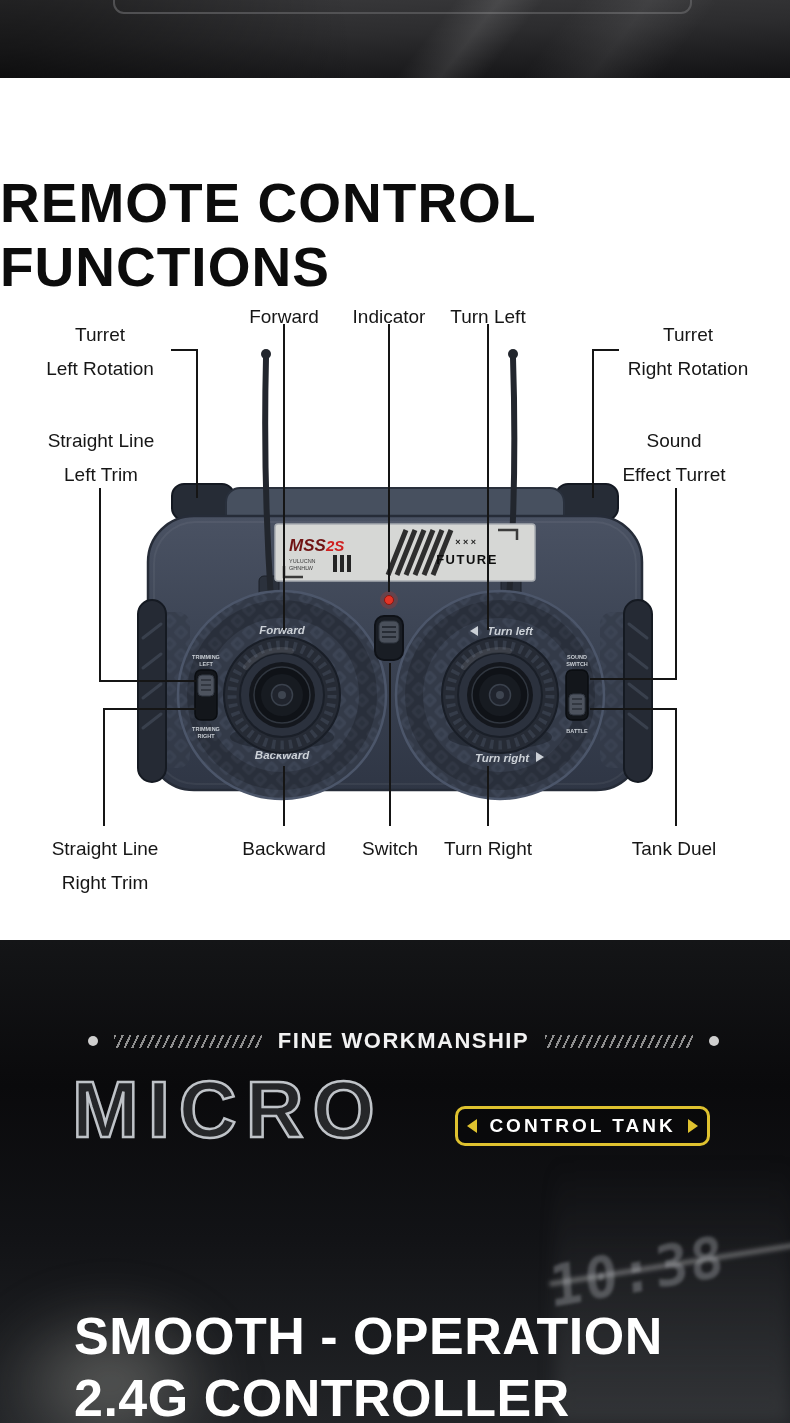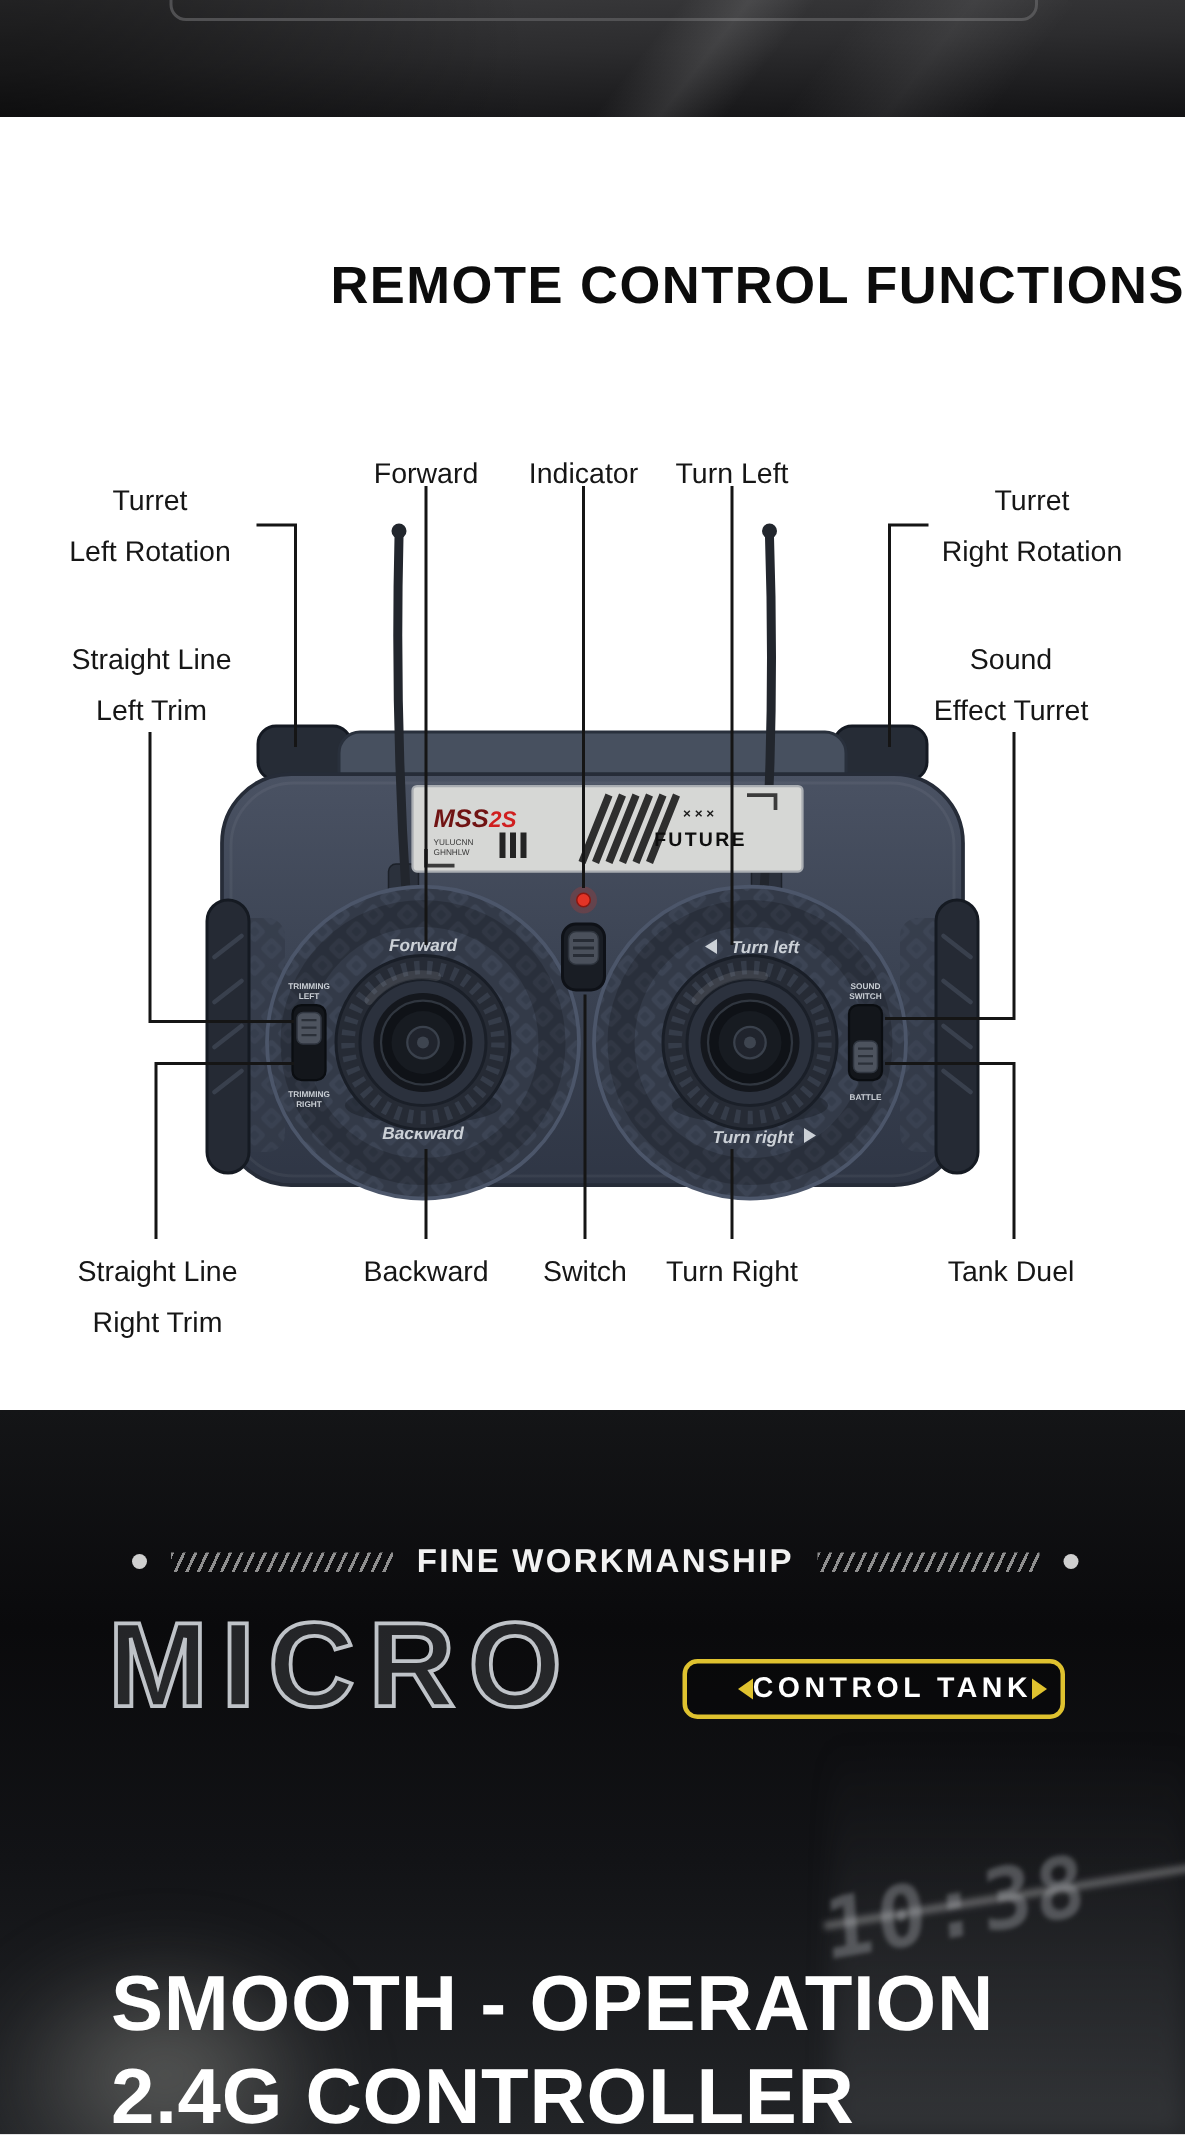--- a/index.html
+++ b/index.html
@@ -11,22 +11,22 @@
   .top-banner::before{content:"";position:absolute;inset:0;
     background:radial-gradient(circle at 0% 110%,rgba(0,0,0,.55),transparent 45%);}
   .card-edge{position:absolute;left:113px;top:-12px;width:575px;height:22px;
     border:2px solid #58585a;border-radius:11px;opacity:.85;}
   .streak{position:absolute;background:linear-gradient(90deg,transparent,rgba(255,255,255,.10),transparent);}
   .streak.s1{left:430px;top:-40px;width:70px;height:170px;transform:rotate(38deg);}
   .streak.s2{left:560px;top:-50px;width:110px;height:190px;transform:rotate(38deg);opacity:.7;}
 
   
   .diagram-section{position:absolute;left:0;top:78px;width:790px;height:862px;background:#fff;}
-  .section-title{position:absolute;left:0;top:93px;width:100%;margin:0;text-align:right;
-    font-size:35px;font-weight:800;letter-spacing:1px;color:#0c0c0c;}
+  .section-title{position:absolute;left:0;top:93px;width:100%;margin:0;text-align:left;
+    font-size:55px;font-weight:800;letter-spacing:1px;color:#0c0c0c;}
   .diagram-svg{position:absolute;left:0;top:0;}
   .diagram-svg text{font-family:"Liberation Sans",sans-serif;}
   .callout{position:absolute;transform:translateX(-50%);text-align:center;white-space:nowrap;
     font-size:19px;line-height:34px;font-weight:500;color:#161616;}
 
   
   .promo{position:absolute;left:0;top:940px;width:790px;height:483px;overflow:hidden;color:#fff;
     background:linear-gradient(180deg,#141517 0%,#0a0a0c 30%,#121316 62%,#222427 100%);padding-left:17px;}
   .blob-left{position:absolute;left:-60px;bottom:-80px;width:340px;height:240px;border-radius:50%;
     background:radial-gradient(closest-side,rgba(165,165,158,.50),transparent 70%);filter:blur(26px);}
@@ -41,21 +41,21 @@
     justify-content:center;gap:16px;}
   .tag-dot{width:10px;height:10px;border-radius:50%;background:#cfcfcf;}
   .hatch{width:148px;height:13px;
     background:repeating-linear-gradient(115deg,#8f8f8f 0 2px,transparent 2px 7px);}
   .tagline-text{font-size:22px;font-weight:bold;letter-spacing:1.5px;color:#f2f2f2;}
   .micro-word{position:absolute;left:72px;top:130px;font-size:80px;font-weight:700;
     letter-spacing:9px;line-height:1;color:rgba(191,195,200,.15);
     -webkit-text-stroke:2.5px #bfc3c8;}
   .badge{position:absolute;left:455px;top:166px;width:255px;height:40px;box-sizing:border-box;
     border:3px solid #dfc22f;border-radius:10px;display:flex;align-items:center;
-    justify-content:flex-end;padding:0 9px;background:rgba(0,0,0,.25);}
+    justify-content:space-between;padding:0 9px;background:rgba(0,0,0,.25);}
   .badge-text{font-size:19px;font-weight:bold;letter-spacing:3px;color:#fff;}
   .tri{width:0;height:0;border-top:7px solid transparent;border-bottom:7px solid transparent;}
   .tri-l{border-right:10px solid #dfc22f;}
   .tri-r{border-left:10px solid #dfc22f;}
   .palmtop{position:absolute;left:78px;top:276px;font-size:32px;font-weight:bold;
     letter-spacing:.5px;color:#fafafa;}
   .headline{position:absolute;left:74px;font-size:52px;font-weight:800;letter-spacing:.5px;color:#fff;}
   .headline.h1{top:366px;}
   .headline.h2{top:428px;}
 </style>

